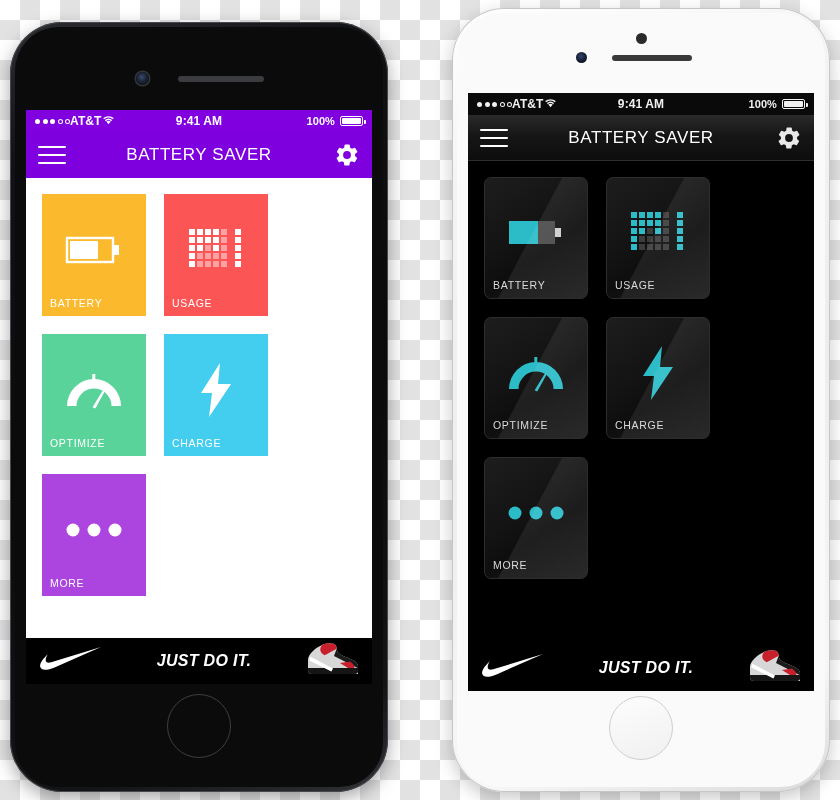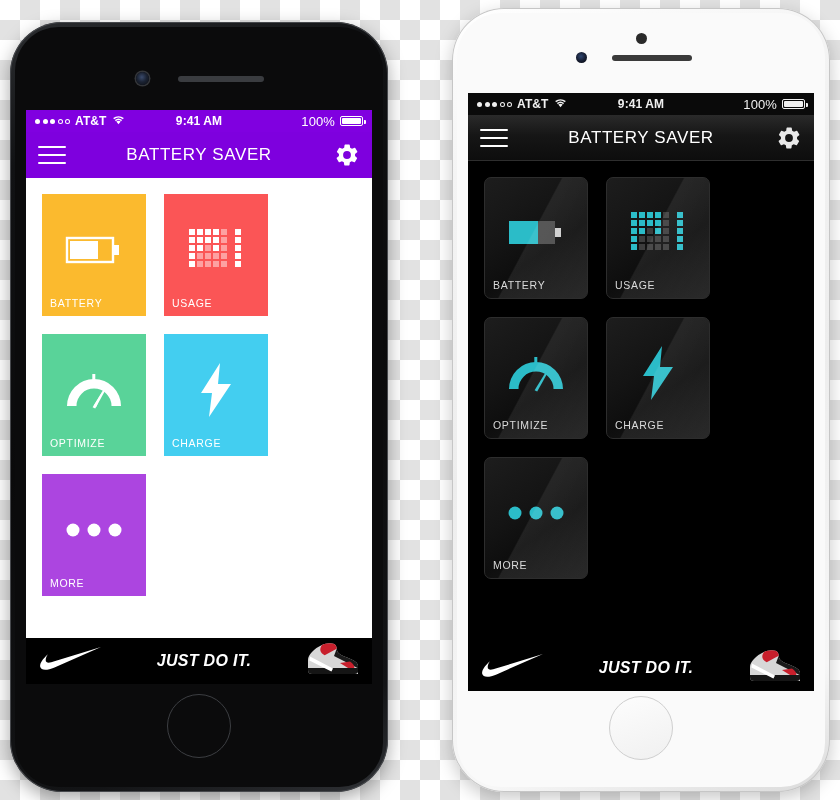--- a/index.html
+++ b/index.html
@@ -53,29 +53,29 @@
   
   .screen{position:absolute;overflow:hidden;display:flex;flex-direction:column;}
   .dark-shell .screen{left:16px;top:88px;width:346px;height:574px;background:#ffffff;}
   .light-shell .screen{left:16px;top:85px;width:346px;height:598px;background:#000000;}
 
   
   .statusbar{height:22px;flex:0 0 22px;display:flex;align-items:center;
     padding:0 9px;box-sizing:border-box;font-size:12px;letter-spacing:.1px;position:relative;}
   .sb-purple{background:#8000e0;color:#ffffff;}
   .sb-black{background:#0a0a0a;color:#f0f0f0;}
-  .sb-left{display:flex;align-items:center;gap:5px;}
+  .sb-left{display:flex;align-items:center;}
   .dots{display:flex;gap:2.5px;align-items:center;}
   .dots i{width:5px;height:5px;border-radius:50%;display:block;background:currentColor;}
   .dots i.hollow{background:transparent;box-shadow:0 0 0 1px currentColor inset;}
   .carrier{font-size:12px;font-weight:bold;}
   .sb-time{position:absolute;left:0;right:0;text-align:center;font-size:12px;font-weight:bold;
     pointer-events:none;}
   .sb-right{margin-left:auto;display:flex;align-items:center;gap:5px;z-index:2;}
-  .batt-pct{font-size:13px;font-weight:normal;}
+  .batt-pct{font-size:11px;font-weight:bold;}
   .batt-ico{width:23px;height:10px;border:1px solid currentColor;border-radius:2px;
     position:relative;box-sizing:border-box;padding:1px;}
   .batt-ico::after{content:"";position:absolute;right:-3.5px;top:3px;width:2px;height:4px;
     background:currentColor;border-radius:0 1px 1px 0;}
   .batt-ico span{display:block;height:100%;width:100%;background:currentColor;border-radius:1px;}
 
   
   .navbar{flex:0 0 46px;height:46px;display:flex;align-items:center;
     padding:12px 12px;box-sizing:border-box;position:relative;}
   .nav-purple{background:#7e00de;}

